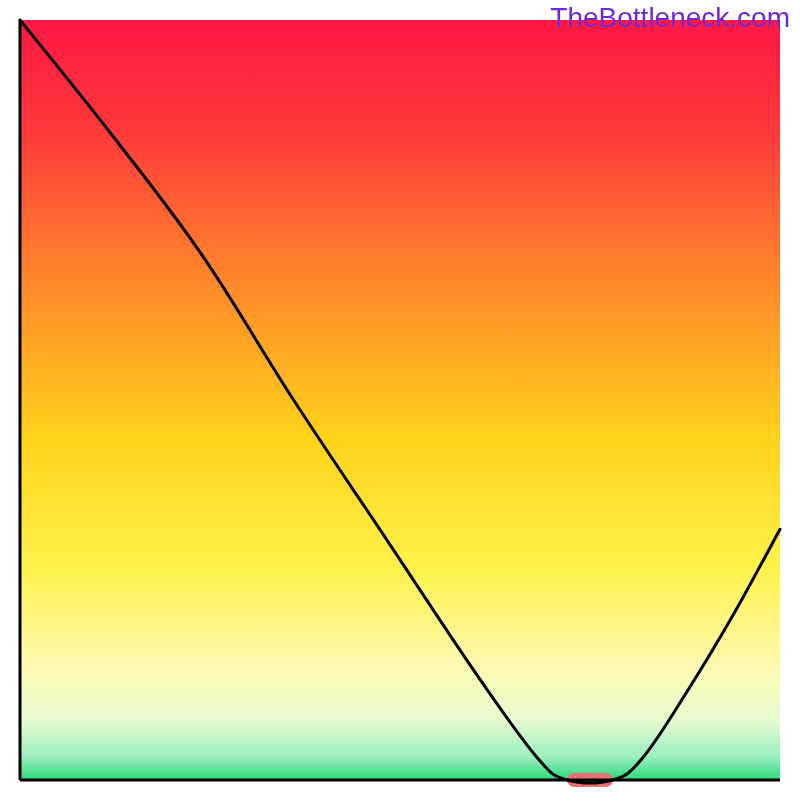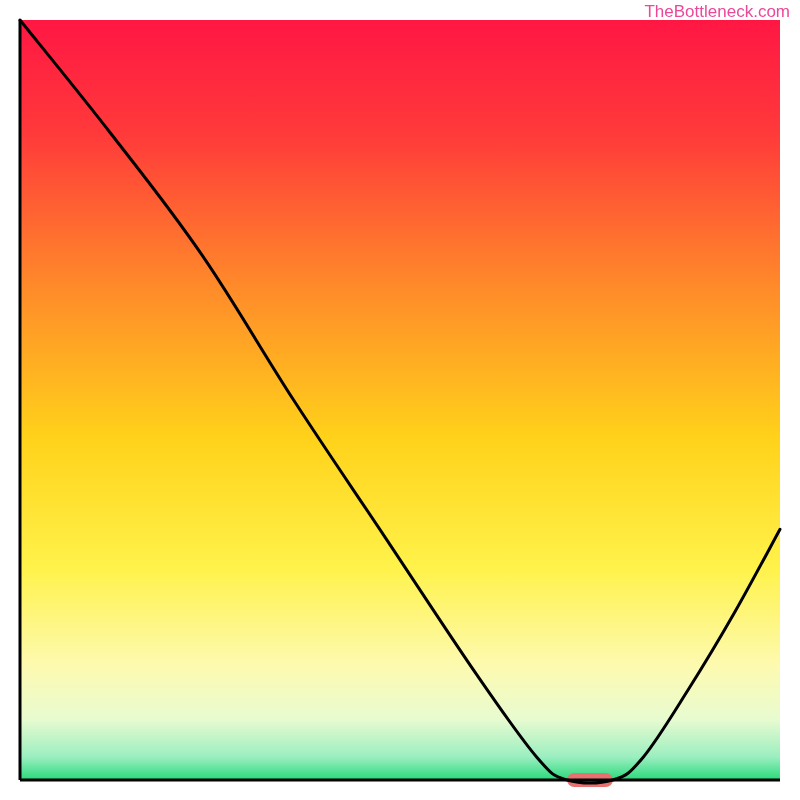--- a/index.html
+++ b/index.html
@@ -12,23 +12,23 @@
   }
   .chart-container {
     position: relative;
     width: 800px;
     height: 800px;
   }
   .attribution {
     position: absolute;
     top: 2px;
     right: 10px;
-    font-size: 17px;
+    font-size: 28px;
     font-weight: 400;
-    color: #ec4899;
+    color: #6d28d9;
     z-index: 10;
   }
   svg.chart {
     position: absolute;
     top: 0;
     left: 0;
   }
 </style>
 </head>
 <body>

